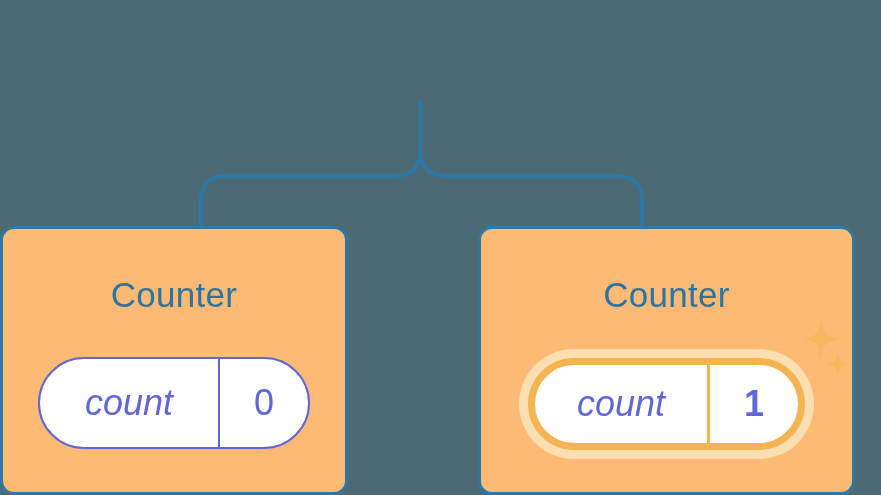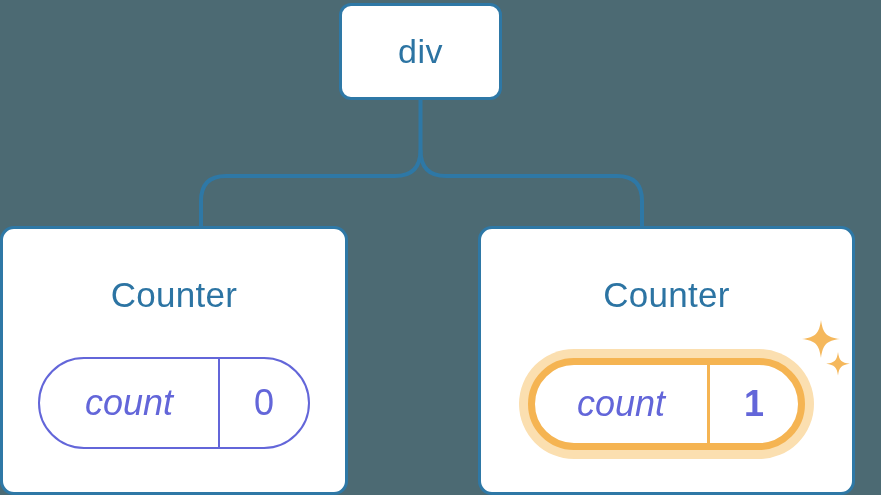--- a/index.html
+++ b/index.html
@@ -49,21 +49,21 @@
     letter-spacing: 0.5px;
   }
 
   
   .card {
     position: absolute;
     top: 226px;
     width: 348px;
     height: 269px;
     box-sizing: border-box;
-    background: #ffffff;
+    background: #fdba74;
     border: 3px solid #2E78A6;
     border-radius: 14px;
   }
   .card-left  { left: 0px;   width: 348px; }
   .card-right { left: 478px; width: 377px; }
 
   .card-title {
     position: absolute;
     left: 0;
     right: 0;
@@ -147,23 +147,20 @@
 </head>
 <body>
 
 <div id="stage">
 
   <svg id="connectors" viewBox="0 0 881 495" width="881" height="495" fill="none">
     <path d="M 420.5 100 L 420.5 150 Q 420.5 176 446 176 L 617 176 Q 642 176 642 201 L 642 226" stroke="#2E78A6" stroke-width="4" fill="none" stroke-linecap="butt"></path>
     <path d="M 420.5 150 Q 420.5 176 395 176 L 226 176 Q 201 176 201 201 L 201 226" stroke="#2E78A6" stroke-width="4" fill="none" stroke-linecap="butt"></path>
   </svg>
 
-  <div class="node-root">
-    <span class="node-label">div</span>
-  </div>
 
   <div class="card card-left">
     <div class="card-title">Counter</div>
     <div class="pill-wrap">
       <div class="pill">
         <div class="pill-key">count</div>
         <div class="pill-val">0</div>
       </div>
     </div>
   </div>

